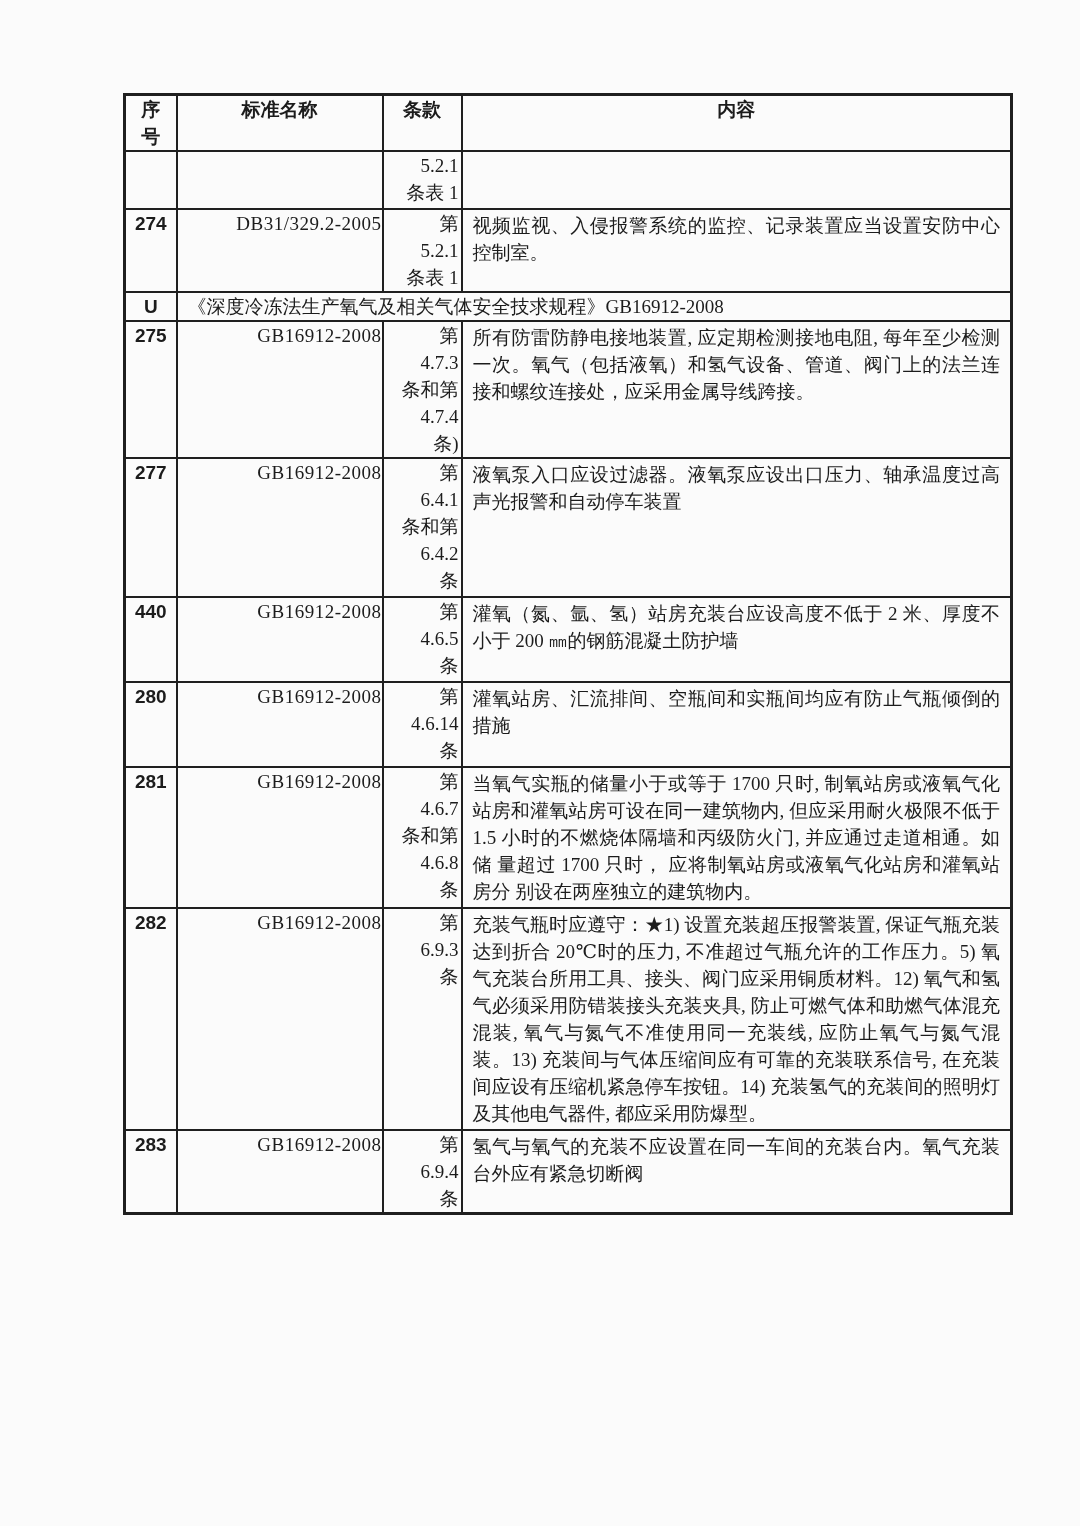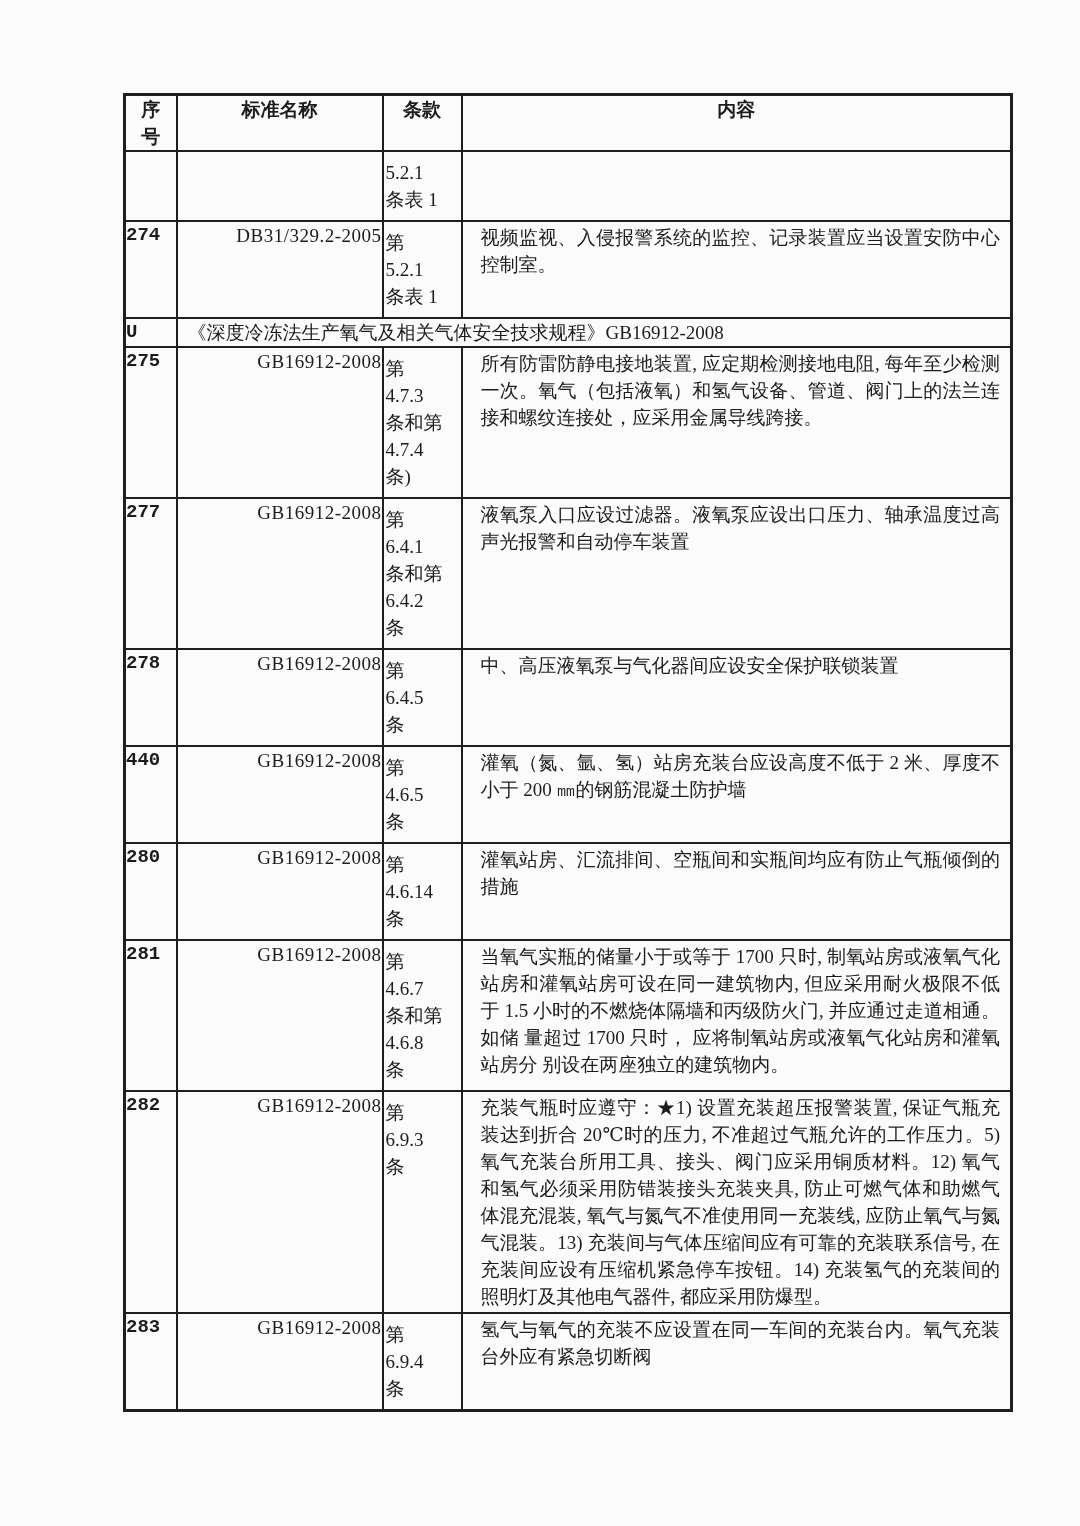--- a/index.html
+++ b/index.html
@@ -41,39 +41,40 @@
     font-weight:bold;
     font-size:20px;
     text-align:center;
     vertical-align:middle;
     line-height:25px;
     border-bottom-width:4px;
   }
   th.h-no{white-space:pre-line;}
   
   td.c-no{
+    text-align:center;
     vertical-align:middle;
     font-weight:bold;
     font-size:20px;
-    font-family:Liberation Mono, monospace;
+    font-family:Liberation Sans, sans-serif;
   }
   td.c-std{
     text-align:right;
     vertical-align:middle;
     letter-spacing:0.5px;
   }
   td.c-clause{
-    text-align:left;
+    text-align:right;
     vertical-align:middle;
     white-space:pre-line;
-    padding:7px 2px;
+    padding:0 2px;
   }
   td.c-content{
     text-align:justify;
-    padding:2px 10px 2px 18px;
+    padding:2px 10px 2px 10px;
   }
   td.c-title{
     padding:0 10px;
     line-height:24px;
     vertical-align:middle;
     border-radius:13px;
   }
   
   tr.rh{height:52px;}
   tr.r0{height:58px;}
@@ -143,28 +144,20 @@
       <tr class="r5">
         <td class="c-no">277</td>
         <td class="c-std">GB16912-2008</td>
         <td class="c-clause">第
 6.4.1
 条和第
 6.4.2
 条</td>
         <td class="c-content">液氧泵入口应设过滤器。液氧泵应设出口压力、轴承温度过高声光报警和自动停车装置</td>
       </tr>
-      <tr class="r6">
-        <td class="c-no">278</td>
-        <td class="c-std">GB16912-2008</td>
-        <td class="c-clause">第
-6.4.5
-条</td>
-        <td class="c-content">中、高压液氧泵与气化器间应设安全保护联锁装置</td>
-      </tr>
       <tr class="r7">
         <td class="c-no">440</td>
         <td class="c-std">GB16912-2008</td>
         <td class="c-clause">第
 4.6.5
 条</td>
         <td class="c-content">灌氧（氮、氩、氢）站房充装台应设高度不低于 2 米、厚度不小于 200 ㎜的钢筋混凝土防护墙</td>
       </tr>
       <tr class="r8">
         <td class="c-no">280</td>

